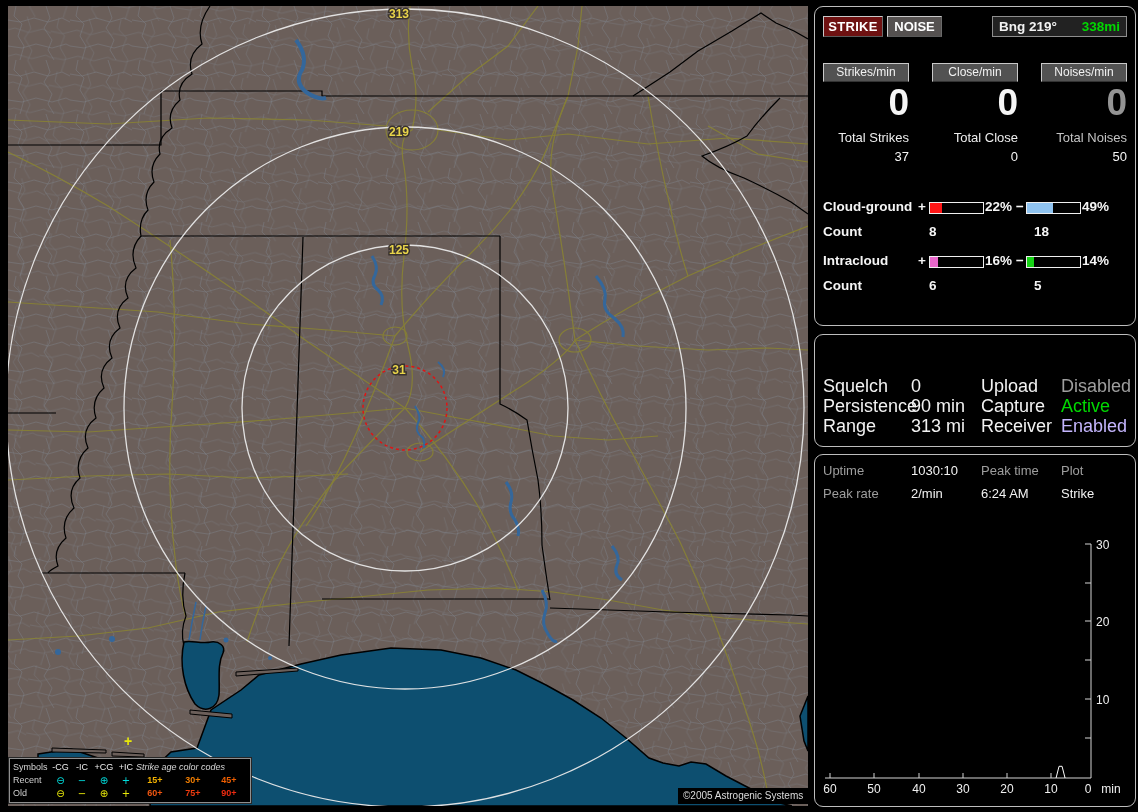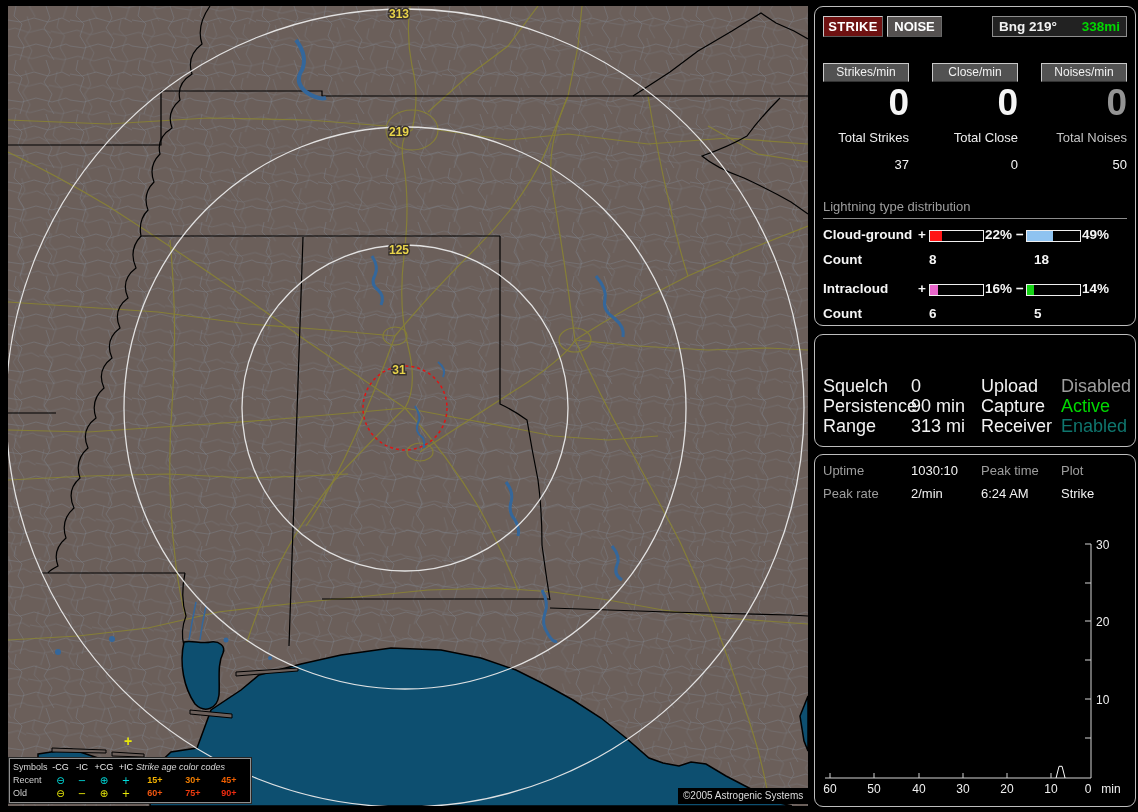--- a/index.html
+++ b/index.html
@@ -31,21 +31,21 @@
   #bng-badge{position:absolute;left:177px;right:8px;top:9px;height:19px;background:#222;
     border:1px solid #8e8e8e;display:flex;justify-content:space-between;align-items:center;
     padding:0 6px;font-weight:bold;font-size:13.5px;}
   #bng-badge .b1{color:#f2f2f2;} 
   .ccol{position:absolute;top:56px;width:86px;}
   .c1{left:8px;} .c2{left:117px;} .c3{left:226px;}
   .cbtn{height:17px;background:#525252;border:1px solid #c9c9c9;border-bottom-color:#333;
     color:#f2f2f2;font-size:12px;text-align:center;line-height:16px;}
   .crate{font-size:37px;font-weight:bold;text-align:right;margin-top:1px;line-height:40px;}
   .ctlabel{font-size:13px;text-align:right;margin-top:7px;}
-  .ctval{font-size:13px;text-align:right;margin-top:12px;color:#f5f5f5;}
+  .ctval{font-size:13px;text-align:right;margin-top:4px;color:#f5f5f5;}
   #dist{position:absolute;left:8px;right:8px;top:192px;}
   .dtitle{color:#9e9e9e;font-size:13px;padding-bottom:4px;border-bottom:1px solid #8c8c8c;margin-bottom:8px;}
   .drow,.dcount{position:relative;height:25px;font-size:13.5px;font-weight:bold;color:#f5f5f5;}
   .dcount{height:29px;}
   .drow span,.dcount span{position:absolute;top:0;}
   .dlabel{left:0;} .dsign1{left:95px;} .dsign2{left:193px;}
   .dpct1{left:162px;} .dpct2{left:259px;}
   .bar{position:absolute;top:3px;width:53px;height:10px;border:1px solid #efefef;background:#000;}
   .bar1{left:106px;} .bar2{left:203px;}
   .bar i{display:block;height:100%;}
@@ -229,21 +229,20 @@
       <div class="ctval">0</div>
     </div>
     <div class="ccol c3">
       <div class="cbtn">Noises/min</div>
       <div class="crate" style="color: rgb(148, 148, 148);">0</div>
       <div class="ctlabel" style="color: rgb(196, 196, 196);">Total Noises</div>
       <div class="ctval">50</div>
     </div>
 
     <div id="dist">
-      <div class="dtitle">Lightning type distribution</div>
 
       <div class="drow">
         <span class="dlabel">Cloud-ground</span>
         <span class="dsign1">+</span>
         <div class="bar bar1">
             <i style="background-color: rgb(255, 21, 21); width: 22%;"></i>
           </div>
         <span class="dpct1">22%</span>
         <span class="dsign2">−</span>
         <div class="bar bar2">
@@ -288,21 +287,21 @@
     <div class="srow" style="top:61px">
       <span class="sc1">Persistence</span>
       <span class="sc2">90 min</span>
       <span class="sc3">Capture</span>
       <span class="sc4" style="color: rgb(0, 216, 0);">Active</span>
     </div>
     <div class="srow" style="top:81px">
       <span class="sc1">Range</span>
       <span class="sc2">313 mi</span>
       <span class="sc3">Receiver</span>
-      <span class="sc4" style="color: #0f766e;">Enabled</span>
+      <span class="sc4" style="color: #c4b5fd;">Enabled</span>
     </div>
   </div>
 
   <div id="box3" class="pbox">
     <svg id="trend-svg" width="320" height="349" viewBox="0 0 320 349">
       <g stroke="#d4d4d4" stroke-width="1" fill="none">
         <line x1="276" y1="89" x2="276" y2="323"></line>
         <line x1="10" y1="323" x2="276" y2="323"></line>
         <line x1="270" y1="89" x2="276" y2="89"></line>
         <line x1="270" y1="128" x2="276" y2="128"></line>

